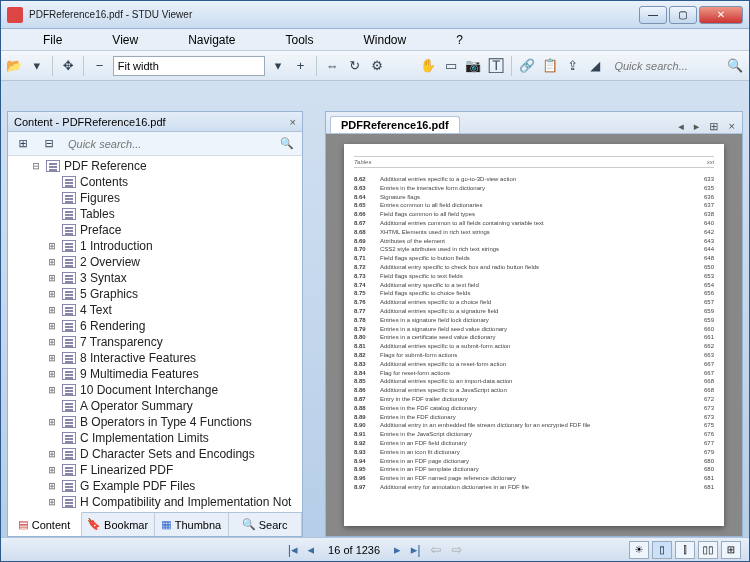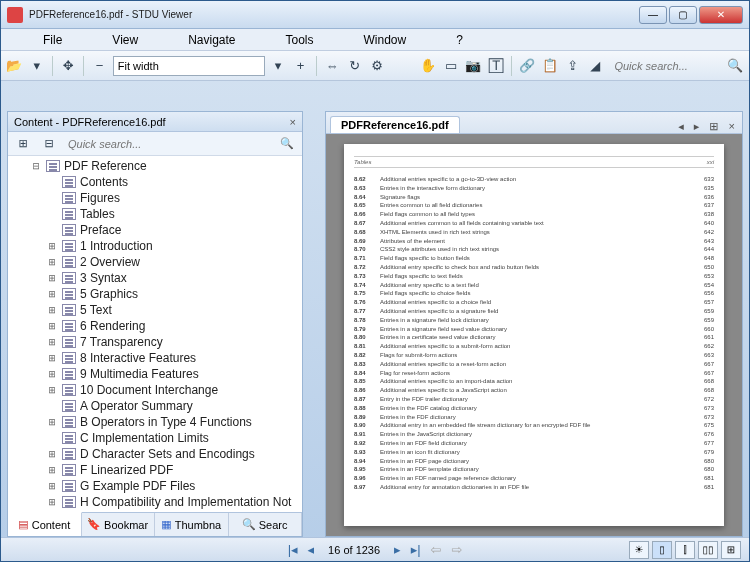--- a/index.html
+++ b/index.html
@@ -175,21 +175,21 @@
               <span>3 Syntax</span>
             </div>
             <div class="tree-node indent-2">
               <span class="expander">⊞</span>
               <span class="node-icon"></span>
               <span>5 Graphics</span>
             </div>
             <div class="tree-node indent-2">
               <span class="expander">⊞</span>
               <span class="node-icon"></span>
-              <span>5 Text</span>
+              <span>4 Text</span>
             </div>
             <div class="tree-node indent-2">
               <span class="expander">⊞</span>
               <span class="node-icon"></span>
               <span>6 Rendering</span>
             </div>
             <div class="tree-node indent-2">
               <span class="expander">⊞</span>
               <span class="node-icon"></span>
               <span>7 Transparency</span>

